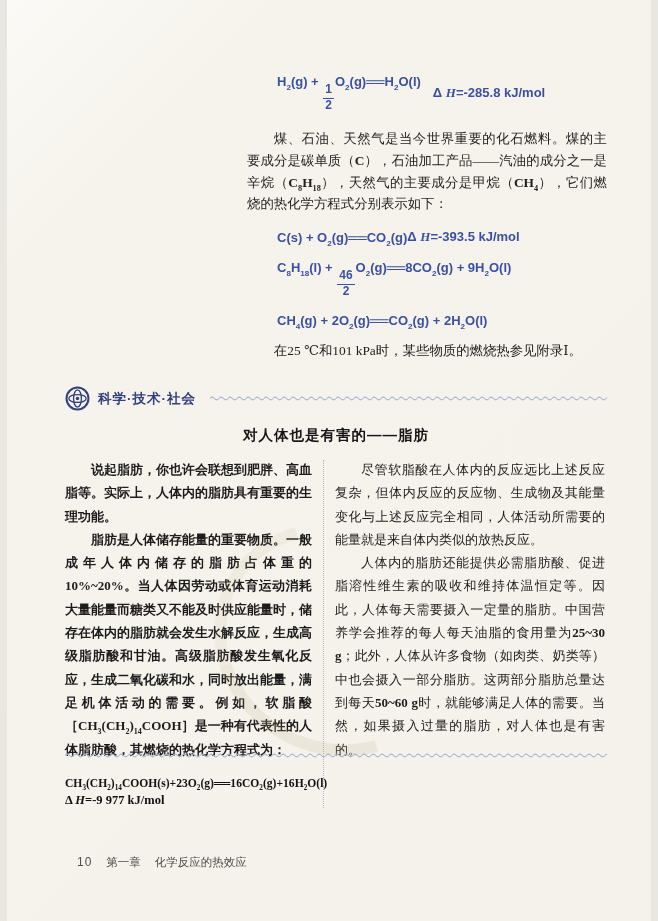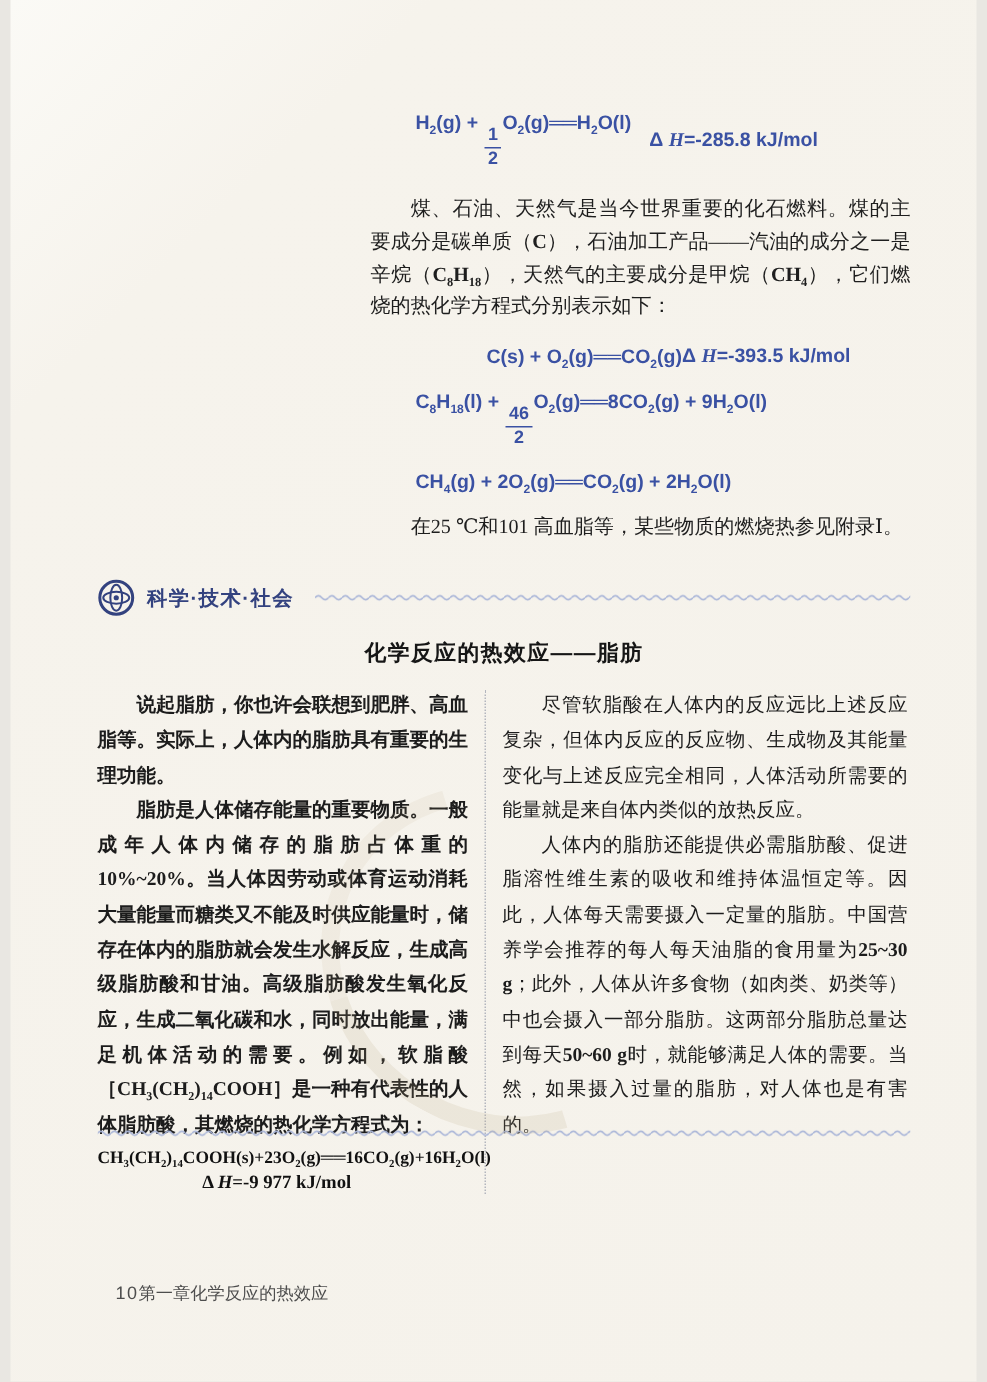--- a/index.html
+++ b/index.html
@@ -9,46 +9,46 @@
     background:linear-gradient(135deg,#fbfaf6 0%,#f6f3ec 18%,#f5f2eb 100%);
     color:#222;
   }
   
   .top-section{position:absolute;left:240px;top:74px;width:360px;}
   .eq{color:#3a51a3;font-family:"Liberation Sans","DejaVu Sans",sans-serif;font-weight:bold;font-size:13px;}
   .eq i{font-style:italic;font-family:"Liberation Serif",serif;}
   .eq-first{margin-left:30px;display:flex;align-items:center;gap:12px;white-space:nowrap;}
   .intro{margin:16px 0 0 0;font-size:13.4px;line-height:21.8px;text-align:justify;text-indent:2em;color:#1e1e1e;}
   .eq-block{margin:14px 0 0 30px;width:290px;}
-  .eqrow-inline{display:flex;justify-content:flex-end;align-items:center;white-space:nowrap;}
+  .eqrow-inline{display:flex;justify-content:flex-start;align-items:center;white-space:nowrap;}
   .eqrow{margin-top:15px;white-space:nowrap;}
   .eq-dh-line{text-align:right;margin-top:3px;}
   .closing{margin:14px 0 0 0;font-size:13.4px;text-indent:2em;color:#1e1e1e;}
   
   .frac{display:inline-flex;flex-direction:column;text-align:center;vertical-align:-0.6em;line-height:1;font-size:0.92em;margin:0 1px;}
   .frac .fn{display:block;padding:0 2px 1.5px;border-bottom:1.4px solid currentColor;}
   .frac .fd{display:block;padding-top:1.5px;}
   sub{font-size:0.62em;line-height:0;}
   
   .sts{position:absolute;left:58px;top:386px;width:542px;}
   .sts-header{display:flex;align-items:center;gap:8px;}
   .sts-badge{flex:0 0 auto;width:25px;height:25px;}
   .sts-label{font-family:"Liberation Sans","DejaVu Sans",sans-serif;font-weight:bold;font-size:13.5px;color:#33427f;letter-spacing:1px;white-space:nowrap;}
   .wave{flex:1;height:7px;margin-left:6px;}
   .sts-title{margin-top:15px;text-align:center;font-family:"Liberation Sans","DejaVu Sans",sans-serif;font-weight:bold;font-size:14.5px;color:#161616;letter-spacing:1px;}
   .columns{display:flex;margin-top:13px;}
   .col-left{width:247px;font-weight:bold;}
   .col-divider{border-left:1px dotted #b3b6be;margin:2px 11px 0 11px;}
   .col-right{width:270px;}
   .col p{margin:0;font-size:13px;line-height:23.3px;text-align:justify;text-indent:2em;color:#1c1c1c;}
-  .col-eq{margin-top:4px;font-size:11.6px;white-space:nowrap;color:#111;letter-spacing:0;}
-  .col-eq-dh{margin-top:3px;text-align:center;padding-right:8px;font-size:12.5px;color:#111;}
+  .col-eq{margin-top:16px;font-size:11.6px;white-space:nowrap;color:#111;letter-spacing:0;}
+  .col-eq-dh{margin-top:3px;text-align:left;padding-right:8px;font-size:12.5px;color:#111;}
   .bottom-wave{position:absolute;left:58px;top:752px;width:542px;height:7px;}
   
-  .footer{position:absolute;left:70px;top:855px;display:flex;align-items:baseline;
+  .footer{position:absolute;left:70px;top:855px;display:flex;align-items:baseline;gap:14px;
     font-family:"Liberation Sans","DejaVu Sans",sans-serif;color:#4d4d4d;font-size:11.5px;justify-content:flex-end;}
   .footer .pageno{font-size:12px;letter-spacing:1px;}
   
   .watermark{position:absolute;left:205px;top:525px;width:225px;height:205px;border-radius:50%;
     border:12px solid transparent;border-bottom-color:rgba(186,166,132,.16);border-left-color:rgba(186,166,132,.10);
     transform:rotate(28deg);pointer-events:none;}
 </style>
 </head>
 <body>
 
@@ -75,21 +75,21 @@
         <div>C<sub>8</sub>H<sub>18</sub>(l) + <span class="frac">
               <span class="fn">46</span>
               <span class="fd">2</span>
             </span>O<sub>2</sub>(g)══8CO<sub>2</sub>(g) + 9H<sub>2</sub>O(l)</div>
       </div>
       <div class="eq eqrow">
         <div>CH<sub>4</sub>(g) + 2O<sub>2</sub>(g)══CO<sub>2</sub>(g) + 2H<sub>2</sub>O(l)</div>
       </div>
     </div>
 
-    <p class="closing">在25 ℃和101 高血脂等，某些物质的燃烧热参见附录Ⅰ。</p>
+    <p class="closing">在25 ℃和101 kPa时，某些物质的燃烧热参见附录Ⅰ。</p>
   </div>
 
   <div class="sts">
     <div class="sts-header">
       <svg class="sts-badge" viewBox="0 0 26 26">
         <circle cx="13" cy="13" r="11.4" fill="none" stroke="#33427f" stroke-width="2.1"></circle>
         <ellipse cx="13" cy="13" rx="9" ry="4.1" fill="none" stroke="#33427f" stroke-width="1.4"></ellipse>
         <ellipse cx="13" cy="13" rx="4.1" ry="9" fill="none" stroke="#33427f" stroke-width="1.4"></ellipse>
         <circle cx="13" cy="13" r="1.8" fill="#33427f"></circle>
       </svg>
@@ -97,21 +97,21 @@
       <svg class="wave" preserveAspectRatio="none">
         <defs>
           <pattern id="w1" width="9" height="7" patternUnits="userSpaceOnUse">
             <path d="M0 3.5 Q2.25 0.8 4.5 3.5 T9 3.5" fill="none" stroke="#a9b5d8" stroke-width="1.1"></path>
           </pattern>
         </defs>
         <rect width="100%" height="7" fill="url(#w1)"></rect>
       </svg>
     </div>
 
-    <div class="sts-title">化学反应的热效应——脂肪</div>
+    <div class="sts-title">对人体也是有害的——脂肪</div>
 
     <div class="columns">
       <div class="col col-left">
         <p>说起脂肪，你也许会联想到肥胖、高血脂等。实际上，人体内的脂肪具有重要的生理功能。</p>
         <p>脂肪是人体储存能量的重要物质。一般成年人体内储存的脂肪占体重的<b>10%~20%</b>。当人体因劳动或体育运动消耗大量能量而糖类又不能及时供应能量时，储存在体内的脂肪就会发生水解反应，生成高级脂肪酸和甘油。高级脂肪酸发生氧化反应，生成二氧化碳和水，同时放出能量，满足机体活动的需要。例如，软脂酸［<b>CH<sub>3</sub>(CH<sub>2</sub>)<sub>14</sub>COOH</b>］是一种有代表性的人体脂肪酸，其燃烧的热化学方程式为：</p>
         <div class="col-eq">CH<sub>3</sub>(CH<sub>2</sub>)<sub>14</sub>COOH(s)+23O<sub>2</sub>(g)══16CO<sub>2</sub>(g)+16H<sub>2</sub>O(l)</div>
         <div class="col-eq-dh">Δ <i>H</i>=-9 977 kJ/mol</div>
       </div>
       <div class="col-divider"></div>
       <div class="col col-right">

